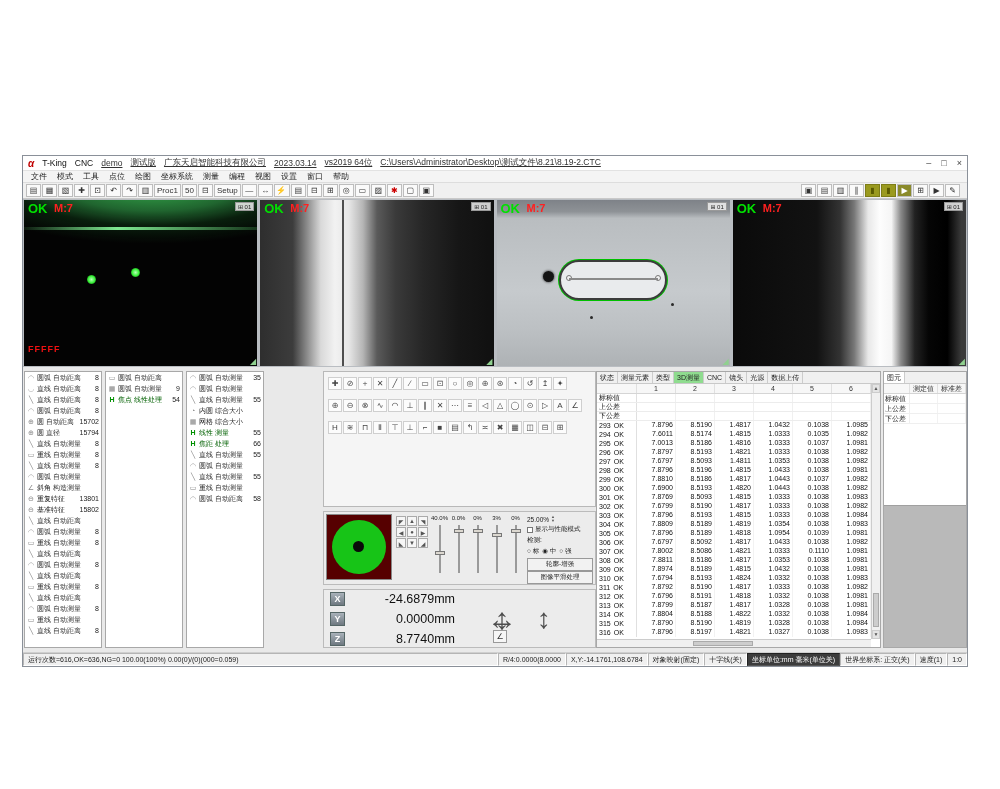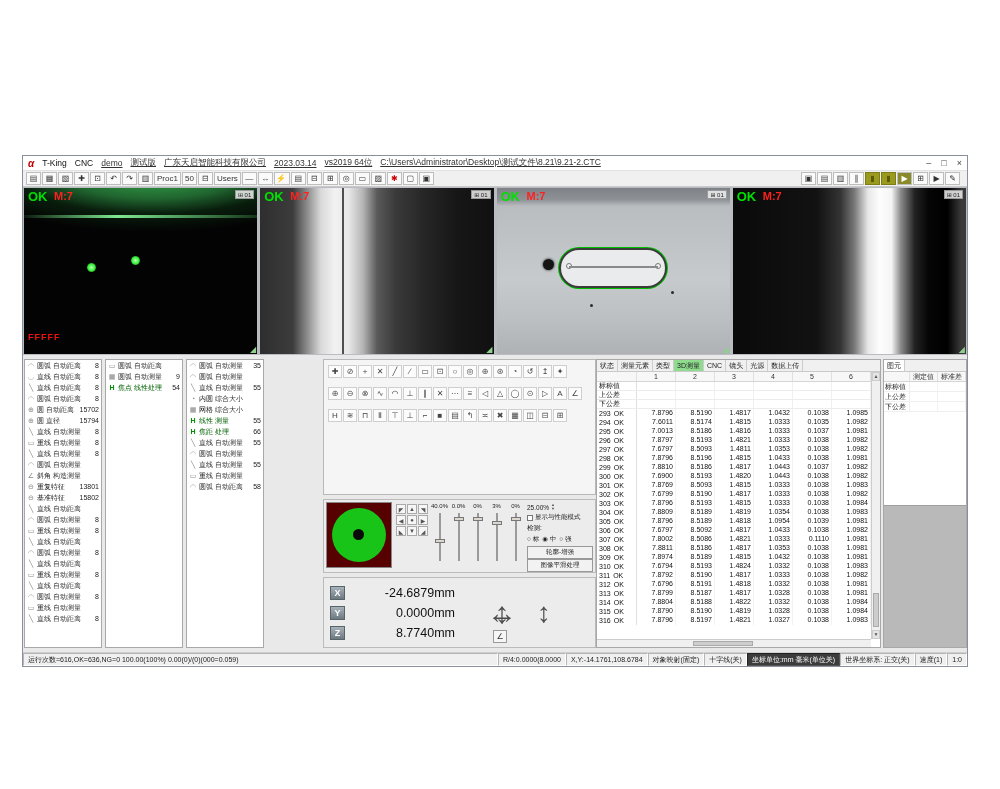--- a/index.html
+++ b/index.html
@@ -156,43 +156,57 @@
 
   <div class="titlebar">
     <span class="logo">α</span>
     <span>T-King</span>
     <span>CNC</span>
     <span class="t-dim">demo</span>
     <span class="t-dim">测试版</span>
     <span class="t-dim">广东天启智能科技有限公司</span>
     <span class="t-dim">2023.03.14</span>
     <span class="t-dim">vs2019 64位</span>
-    <span class="t-dim">C:\Users\Administrator\Desktop\测试文件\8.21\9.21-2.CTC</span>
+    <span class="t-dim">C:\Users\Administrator\Desktop\测试文件\8.21\8.19-2.CTC</span>
     <span class="win-btns">
       <span>–</span>
       <span>□</span>
       <span>×</span>
     </span>
   </div>
 
+  <div class="menubar">
+      <span class="menu-item">文件</span>
+      <span class="menu-item">模式</span>
+      <span class="menu-item">工具</span>
+      <span class="menu-item">点位</span>
+      <span class="menu-item">绘图</span>
+      <span class="menu-item">坐标系统</span>
+      <span class="menu-item">测量</span>
+      <span class="menu-item">编程</span>
+      <span class="menu-item">视图</span>
+      <span class="menu-item">设置</span>
+      <span class="menu-item">窗口</span>
+      <span class="menu-item">帮助</span>
+    </div>
 
   <div class="toolbar">
     <div class="tb-group left">
         <button class="tb-btn">▤</button>
         <button class="tb-btn">▦</button>
         <button class="tb-btn">▧</button>
         <button class="tb-btn">✚</button>
         <button class="tb-btn">⊡</button>
         <button class="tb-btn">↶</button>
         <button class="tb-btn">↷</button>
         <button class="tb-btn">▥</button>
         <button class="tb-btn">Proc1</button>
         <button class="tb-btn">50</button>
         <button class="tb-btn">⊟</button>
-        <button class="tb-btn">Users</button>
+        <button class="tb-btn">Setup</button>
         <button class="tb-btn">—</button>
         <button class="tb-btn">↔</button>
         <button class="tb-btn">⚡</button>
         <button class="tb-btn">▤</button>
         <button class="tb-btn">⊟</button>
         <button class="tb-btn">⊞</button>
         <button class="tb-btn">◎</button>
         <button class="tb-btn">▭</button>
         <button class="tb-btn">▨</button>
         <button class="tb-btn">✱</button>

